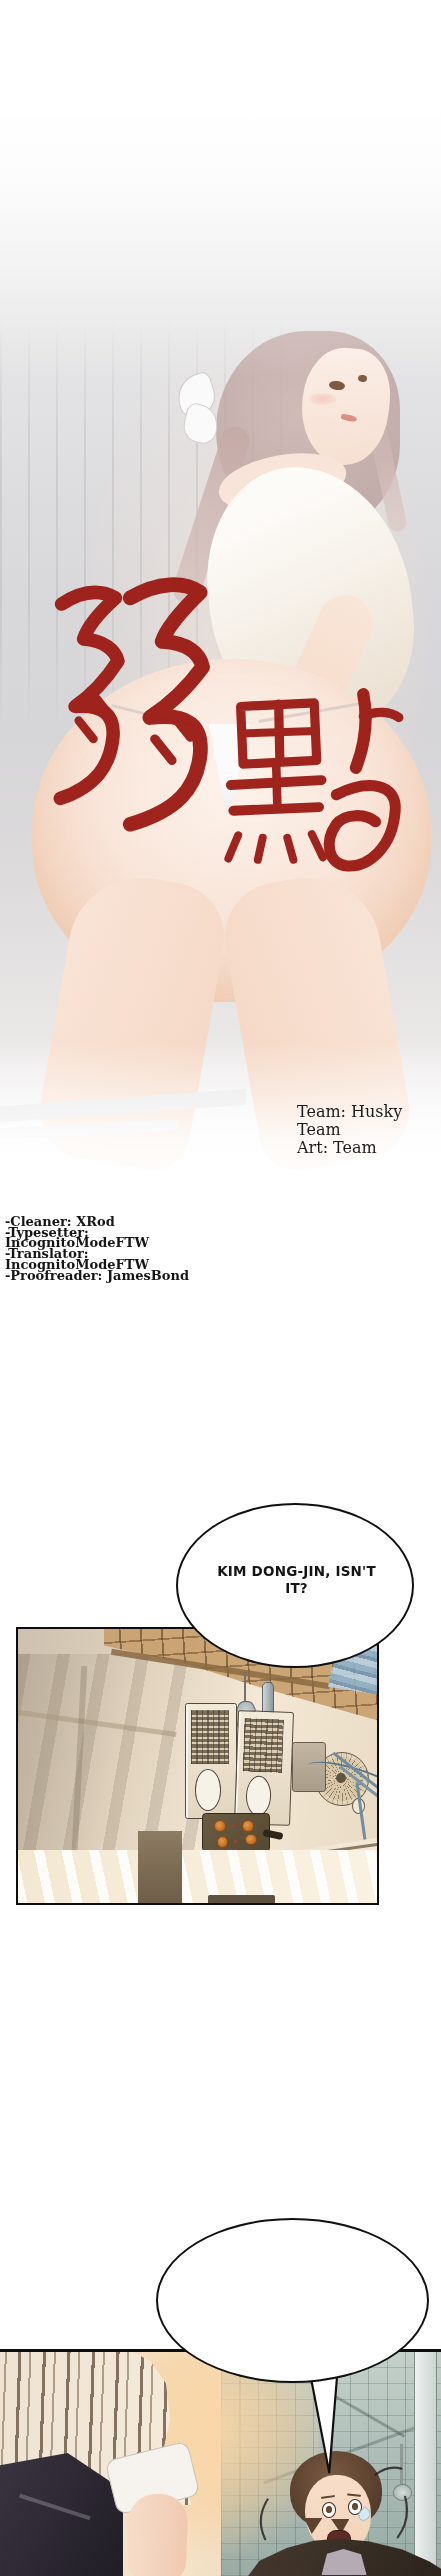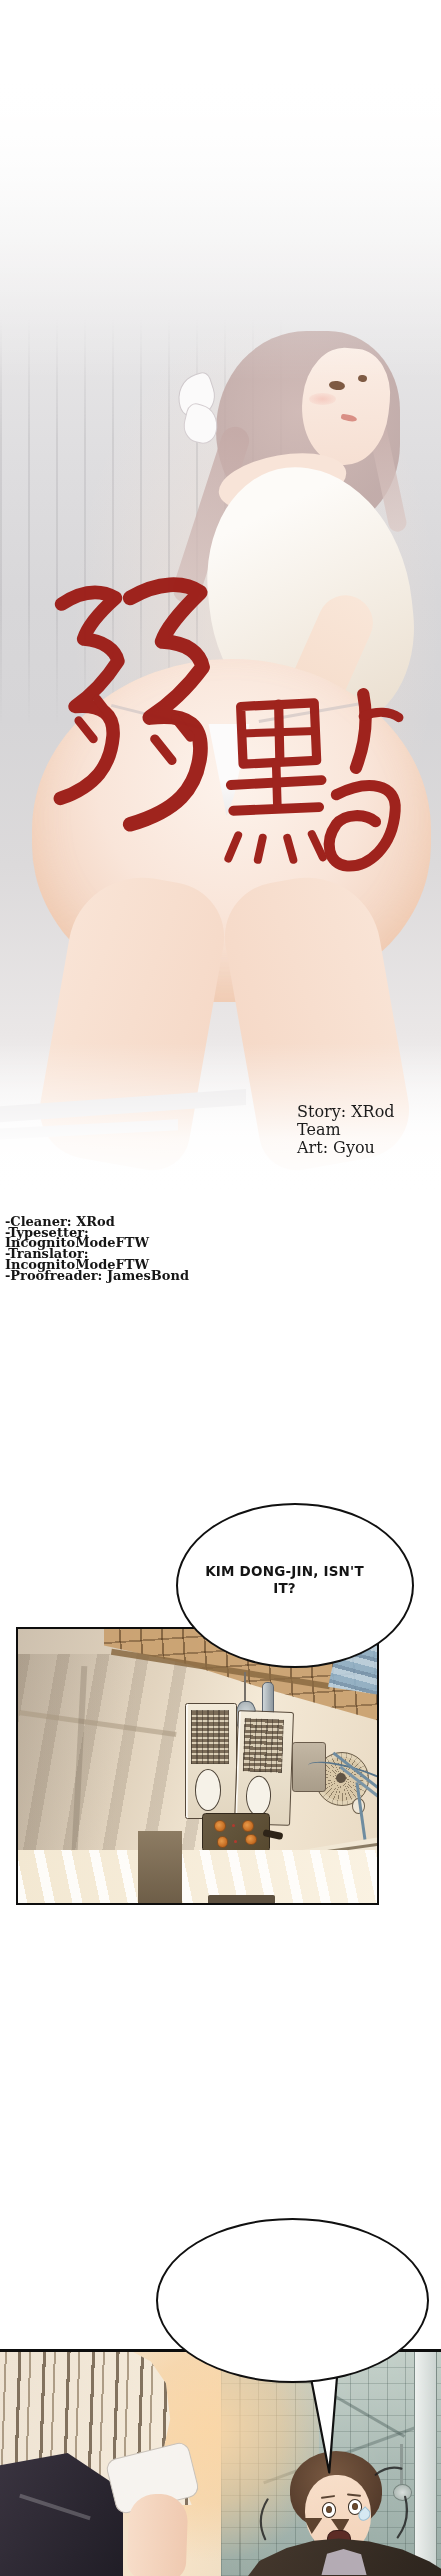--- a/index.html
+++ b/index.html
@@ -64,21 +64,21 @@
     font-family:"DejaVu Serif","Liberation Serif",serif;font-size:16px;line-height:18px;color:#1c1c1c;}
   .scan-credits{left:4.9px;top:1217px;width:196px;z-index:4;
     font-family:"DejaVu Serif","Liberation Serif",serif;font-size:13px;line-height:10.7px;color:#161616;font-weight:bold;}
 
   
   .bubble{background:#ffffff;border:2.1px solid #101010;border-radius:50%;z-index:30;}
   #bubble1{left:176px;top:1503px;width:234px;height:161px;}
   #bubble2{left:156px;top:2218px;width:269px;height:161px;}
   .bubble-text{z-index:31;text-align:center;color:#141414;font-weight:700;
     font-size:13.5px;line-height:17px;letter-spacing:0.2px;font-family:"DejaVu Sans",sans-serif;}
-  #b1text{left:186px;top:1563px;width:197px;}
+  #b1text{left:198px;top:1563px;width:197px;}
   #b2text{left:175px;top:2236px;width:232px;}
   #tail2{left:302px;top:2363px;width:52px;height:112px;z-index:29;}
 
   
   #panel1{left:16px;top:1627px;width:359px;height:274px;border:2.5px solid #0d0d0d;overflow:hidden;z-index:10;
     background:linear-gradient(105deg,#cdc0ae 0%,#e2d4bf 35%,#f4e9d6 60%,#e8d9c2 100%);}
   .p1-leftwall{left:0;top:24.5px;width:184px;height:252px;
     background:linear-gradient(100deg,rgba(125,110,92,.25) 0%,rgba(125,110,92,0) 55%),
       repeating-linear-gradient(100deg,rgba(125,110,92,.22) 0 12.3px,rgba(0,0,0,0) 12.3px 39px);}
   .p1-shelfshadow{left:0;top:92px;width:159px;height:4.9px;background:rgba(168,151,127,.55);transform:rotate(8deg);}
@@ -242,22 +242,22 @@
         <path d="M468,1366 L478,1402" stroke-width="13"></path>
         <path d="M508,1360 L526,1398" stroke-width="13"></path>
         <path d="M592,1132 C600,1172 596,1210 580,1252" stroke-width="20"></path>
         <path d="M592,1168 C614,1158 636,1160 650,1170" stroke-width="15"></path>
         <path d="M548,1296 C600,1270 648,1278 644,1322 C640,1382 600,1414 566,1412 C534,1410 528,1372 548,1344 C562,1326 596,1326 612,1340" stroke-width="18"></path>
       </g>
     </svg>
     <span class="sr">弱點</span>
 
     <div class="abs credit-block">
-      <div>Story: XRod Team</div>
-      <div>Art: Gyou</div>
+      <div>Team: Husky Team</div>
+      <div>Art: Team</div>
     </div>
   </div>
 
   <div class="abs scan-credits">
     <div>-Cleaner: XRod</div>
     <div>-Typesetter: IncognitoModeFTW</div>
     <div>-Translator: IncognitoModeFTW</div>
     <div>-Proofreader: JamesBond</div>
   </div>
 

